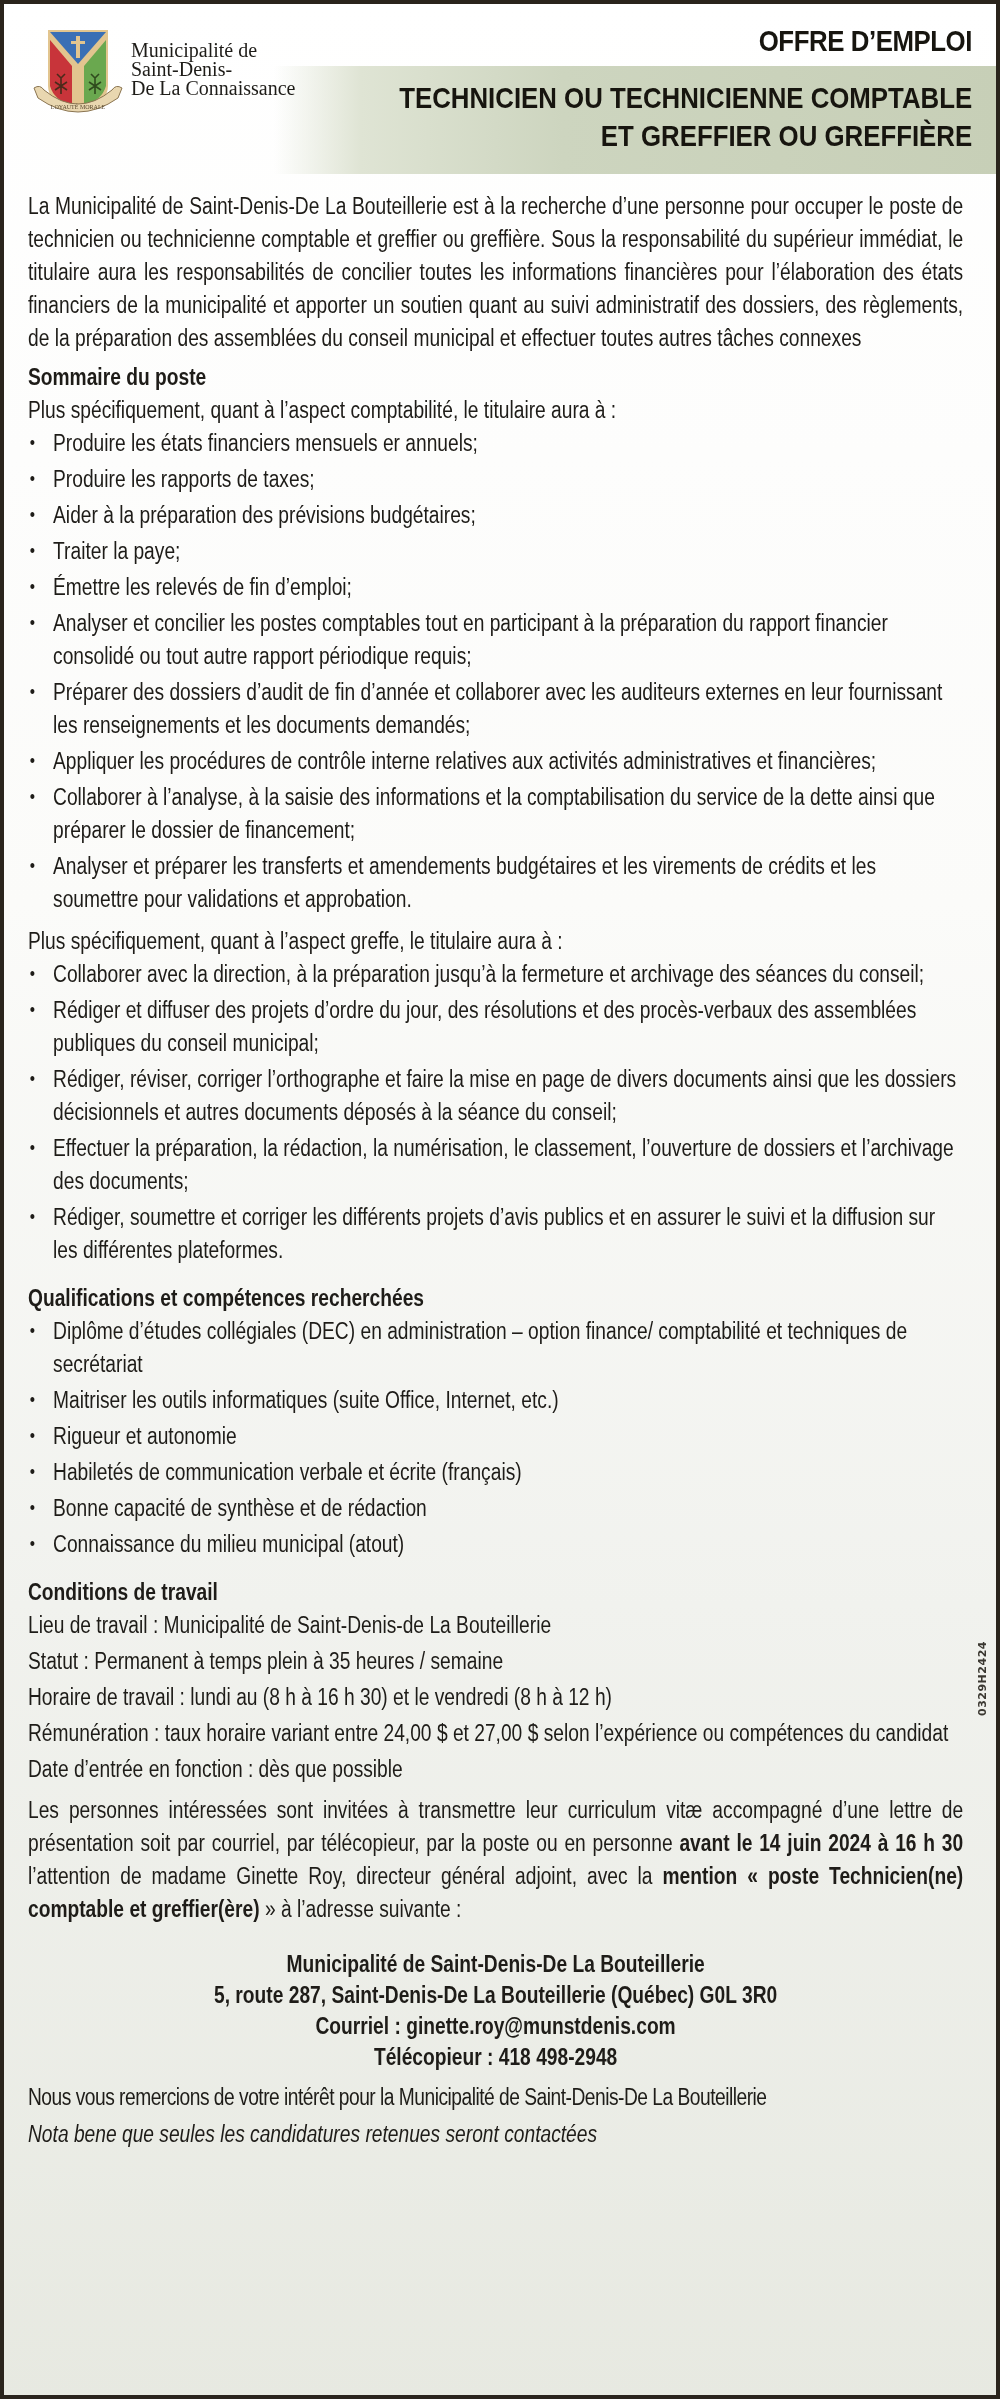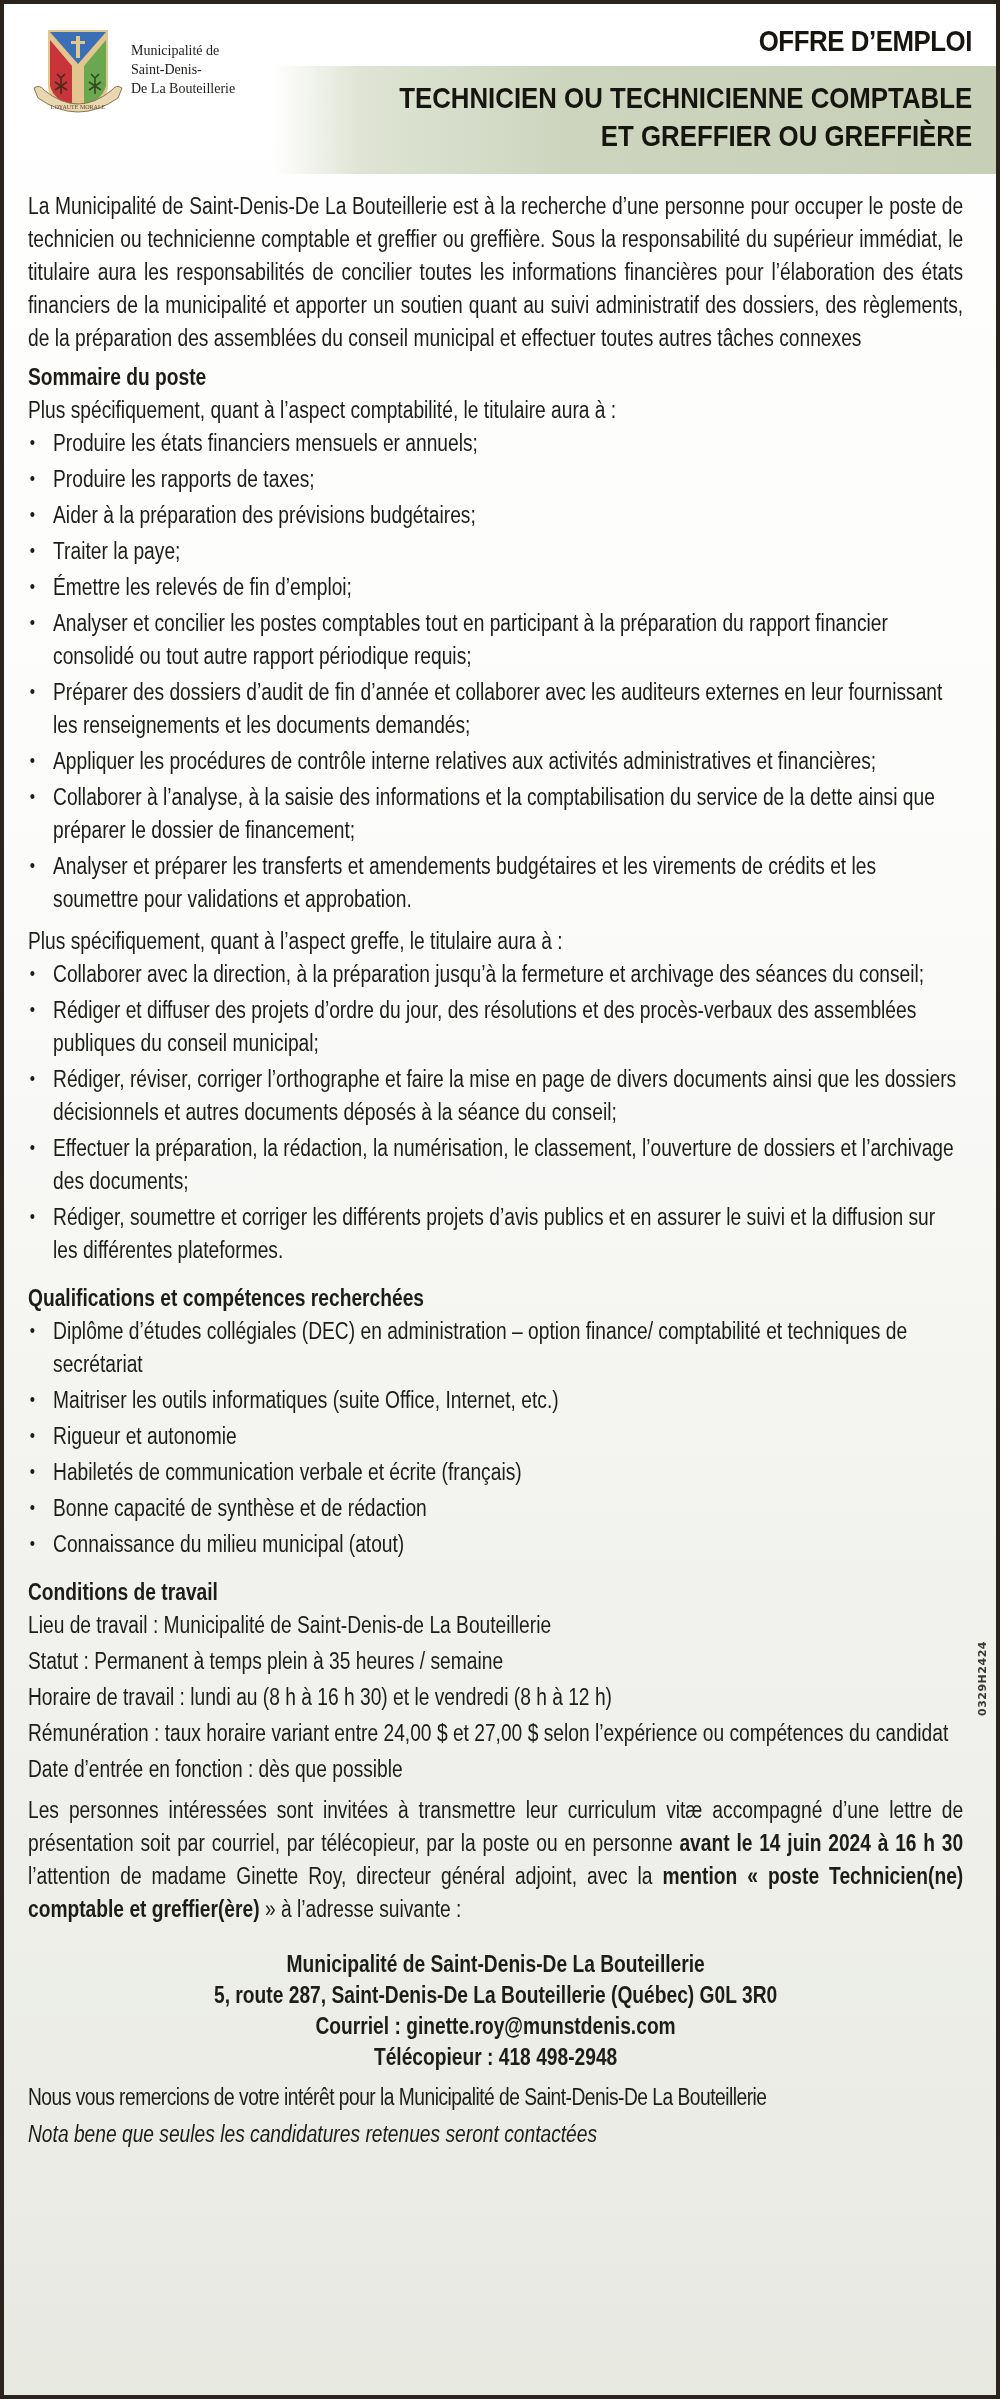--- a/index.html
+++ b/index.html
@@ -14,21 +14,21 @@
     width: 1000px; height: 2399px;
     box-sizing: border-box;
     border: 4px solid #2a241c;
     background: linear-gradient(to bottom, #ffffff 0px, #fbfbf9 900px, #f1f2ee 1600px, #e7e9e1 2399px);
   }
   
   .header { position: absolute; left: 0; top: 0; width: 992px; height: 170px; }
   .logo { position: absolute; left: 26px; top: 22px; width: 96px; height: 96px; }
   .muni-name {
     position: absolute; left: 127px; top: 37px;
-    font-family: "Liberation Serif", serif; font-size: 14px; line-height: 19px; color: #1e1c18;
+    font-family: "Liberation Serif", serif; font-size: 20px; line-height: 19px; color: #1e1c18;
   }
   .muni-name div { white-space: nowrap; }
   .offer-label {
     position: absolute; right: 24px; top: 20px;
     font-size: 30px; font-weight: bold; letter-spacing: -0.5px; color: #17150f;
     transform: scaleX(0.86); transform-origin: right center;
   }
   .title-band {
     position: absolute; left: 270px; top: 62px; width: 722px; height: 108px;
     background: linear-gradient(to right, rgba(200,208,186,0) 0%, #dfe4d4 12%, #cdd5bf 40%, #c7cfb7 100%);
@@ -97,21 +97,21 @@
         <path d="M65 52 L65 68 M59 56 L71 64 M71 56 L59 64 M65 52 L61 48 M65 52 L69 48"></path>
       </g>
 
       <path d="M4 62 Q10 58 14 64 Q48 92 82 64 Q86 58 92 62 L88 72 Q48 100 8 72 Z" fill="#e9d7b0" stroke="#8a7450" stroke-width="1"></path>
       <text x="48" y="83" font-size="6" text-anchor="middle" fill="#5a4a30" font-family="Liberation Serif, serif">LOYAUTÉ MORALE</text>
     </svg>
 
     <div class="muni-name">
       <div>Municipalité de</div>
       <div>Saint-Denis-</div>
-      <div>De La Bouteillerie</div>
+      <div>De La Connaissance</div>
     </div>
 
     <div class="offer-label">OFFRE D’EMPLOI</div>
 
     <div class="title-lines">
       <div>TECHNICIEN OU TECHNICIENNE COMPTABLE</div>
       <div>ET GREFFIER OU GREFFIÈRE</div>
     </div>
   </div>
 

